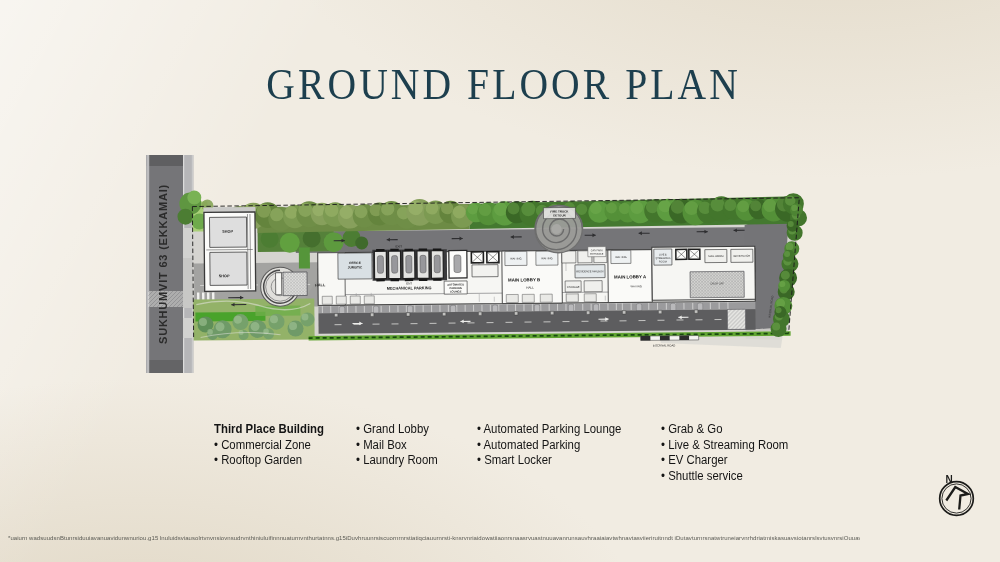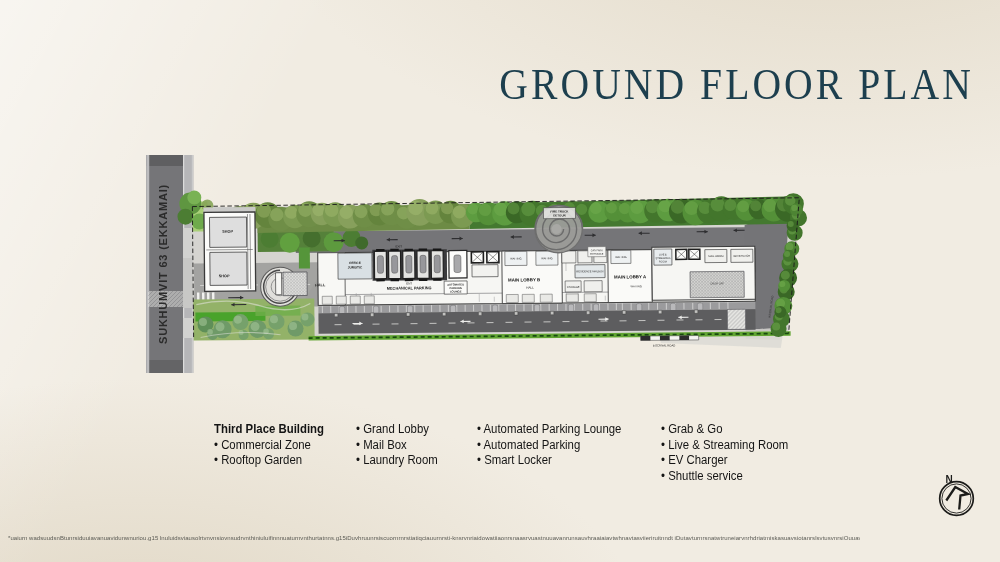--- a/index.html
+++ b/index.html
@@ -6,21 +6,21 @@
   body { width:1000px; height:562px; overflow:hidden; position:relative;
          font-family:"Liberation Sans", sans-serif;
          background:#f1ece2; }
   #bg { position:absolute; inset:0;
     background:
       radial-gradient(ellipse 760px 420px at 14% 118%, rgba(204,190,161,0.5), rgba(209,195,168,0) 68%),
       radial-gradient(ellipse 820px 400px at 84% -18%, rgba(207,194,167,0.46), rgba(212,199,174,0) 70%),
       linear-gradient(118deg, rgba(255,255,255,0.5) 0%, rgba(255,255,255,0) 26%),
       #f1ece2;
   }
-  #title { position:absolute; left:7px; right:0; top:59px; text-align:right;
+  #title { position:absolute; left:7px; right:0; top:59px; text-align:center;
     font-family:"Liberation Serif", serif; font-size:44px; font-weight:500;
     color:#1d3f4e; }
   #title span { display:inline-block; letter-spacing:3.4px; transform:scaleX(0.9); transform-origin:center; }
   .leg { position:absolute; font-size:12.5px; color:#141414; line-height:15.6px;
           transform:scaleX(0.91); transform-origin:left top; white-space:nowrap; }
   .leg b { font-weight:bold; }
   #disc { position:absolute; left:8px; top:535.5px; width:852px; font-size:6px;
     color:#5a5a54; letter-spacing:0.05px; white-space:nowrap; overflow:hidden;
     transform:scaleY(0.82); transform-origin:top left; }
 </style>

